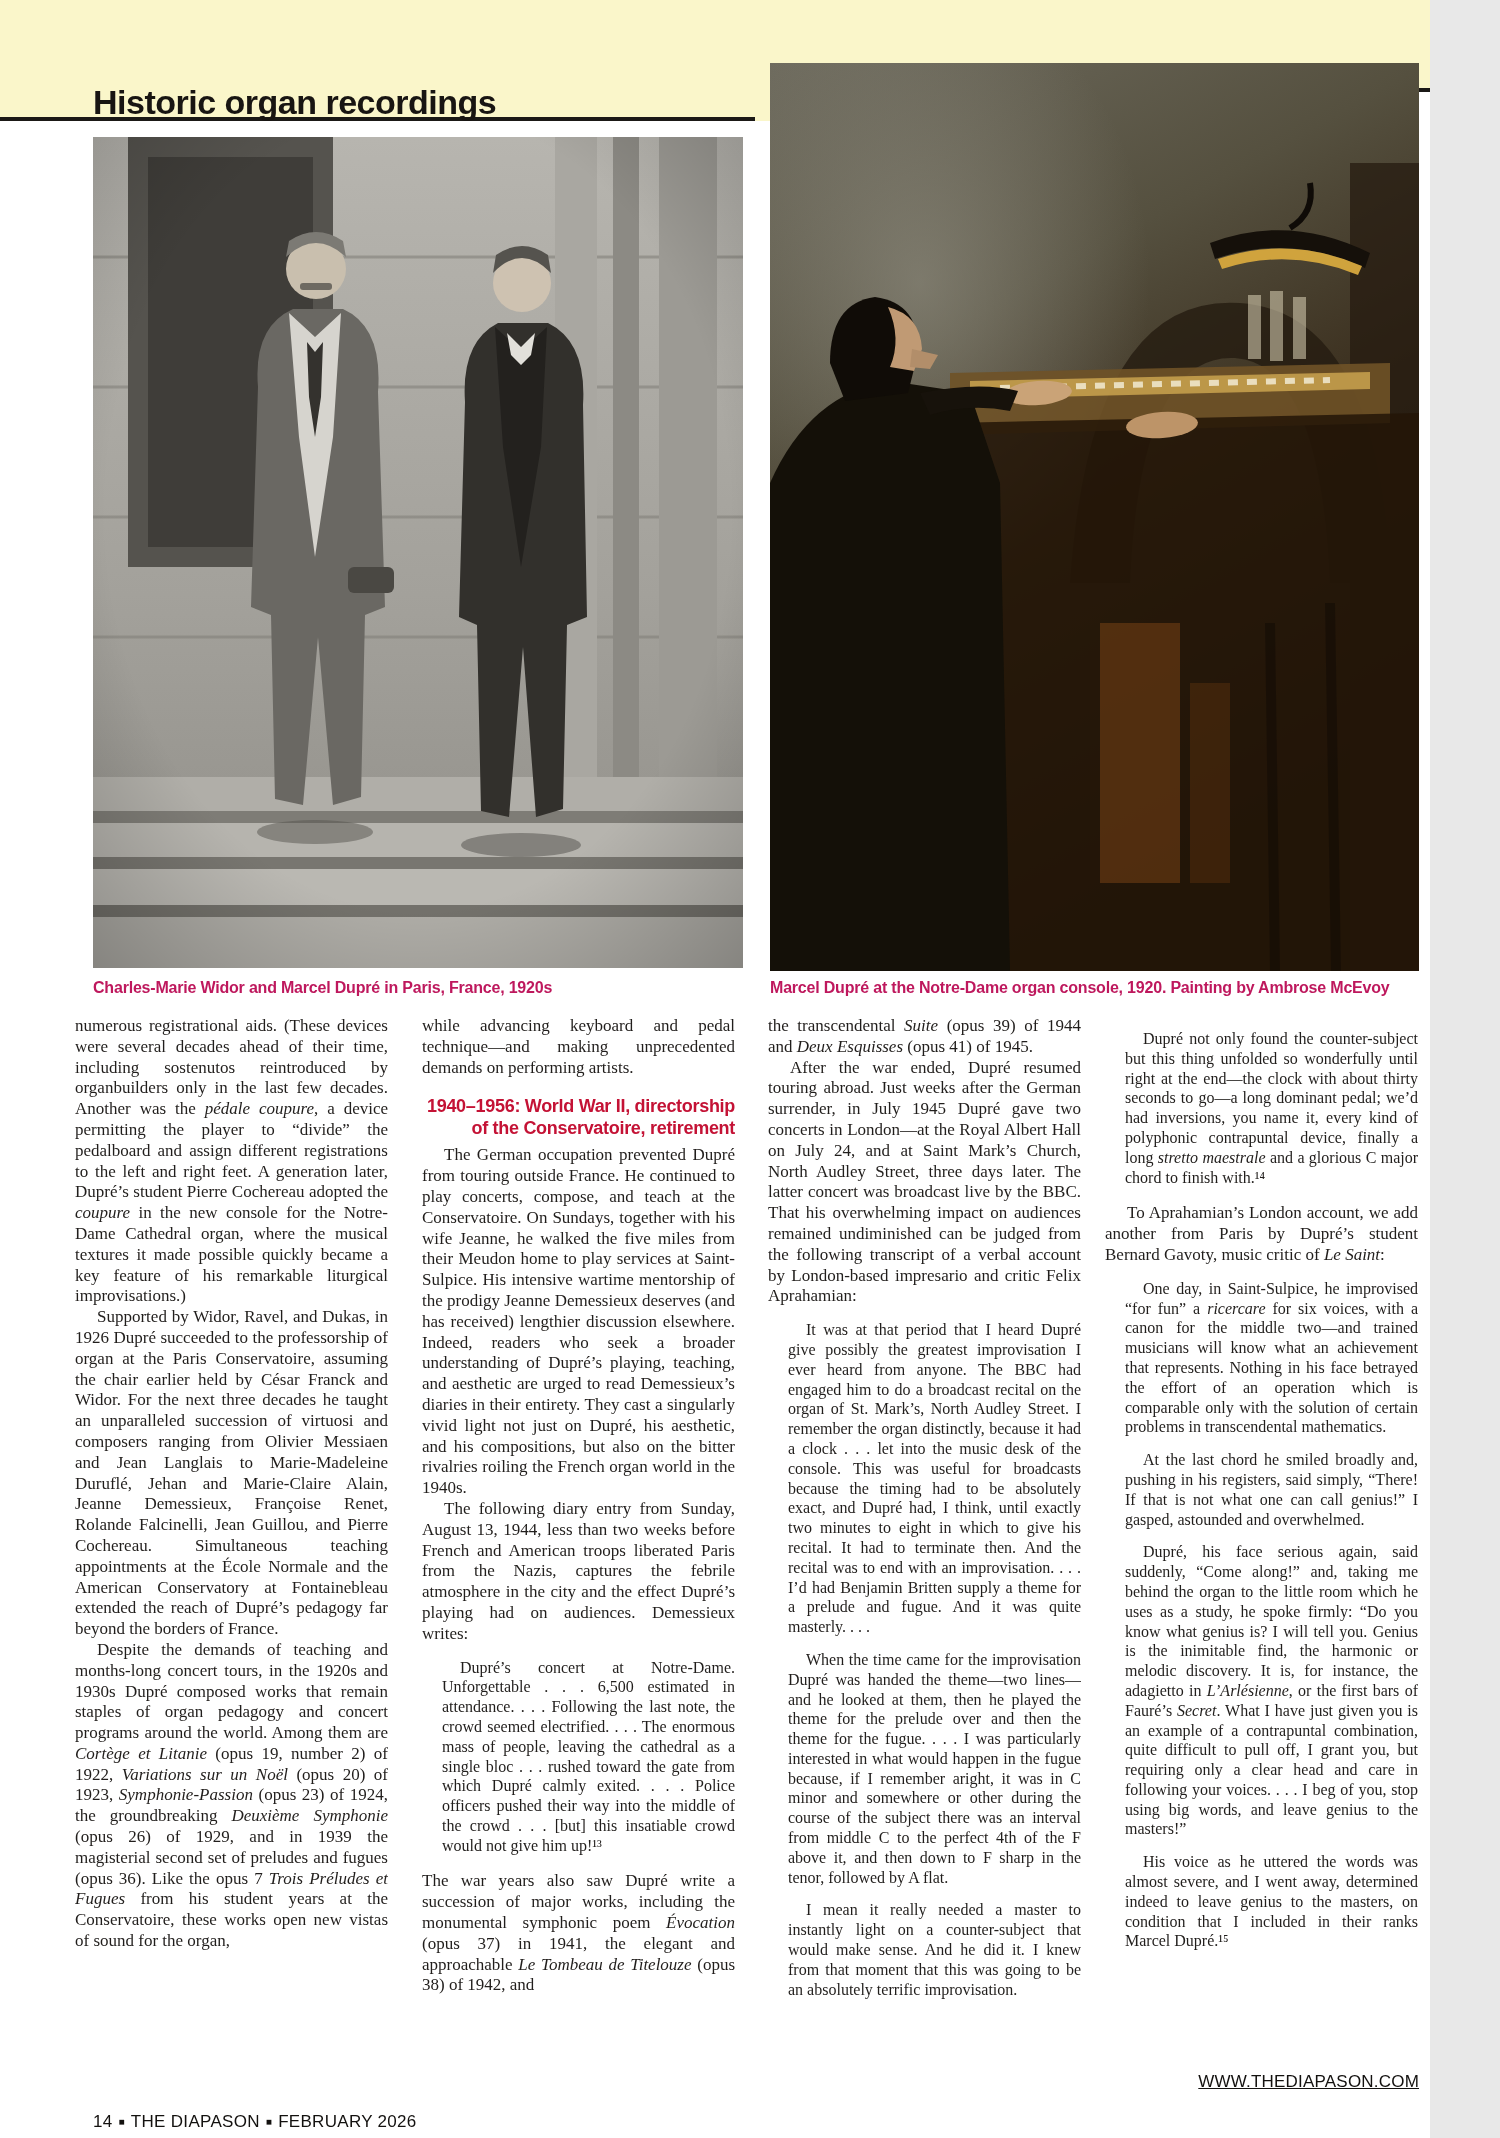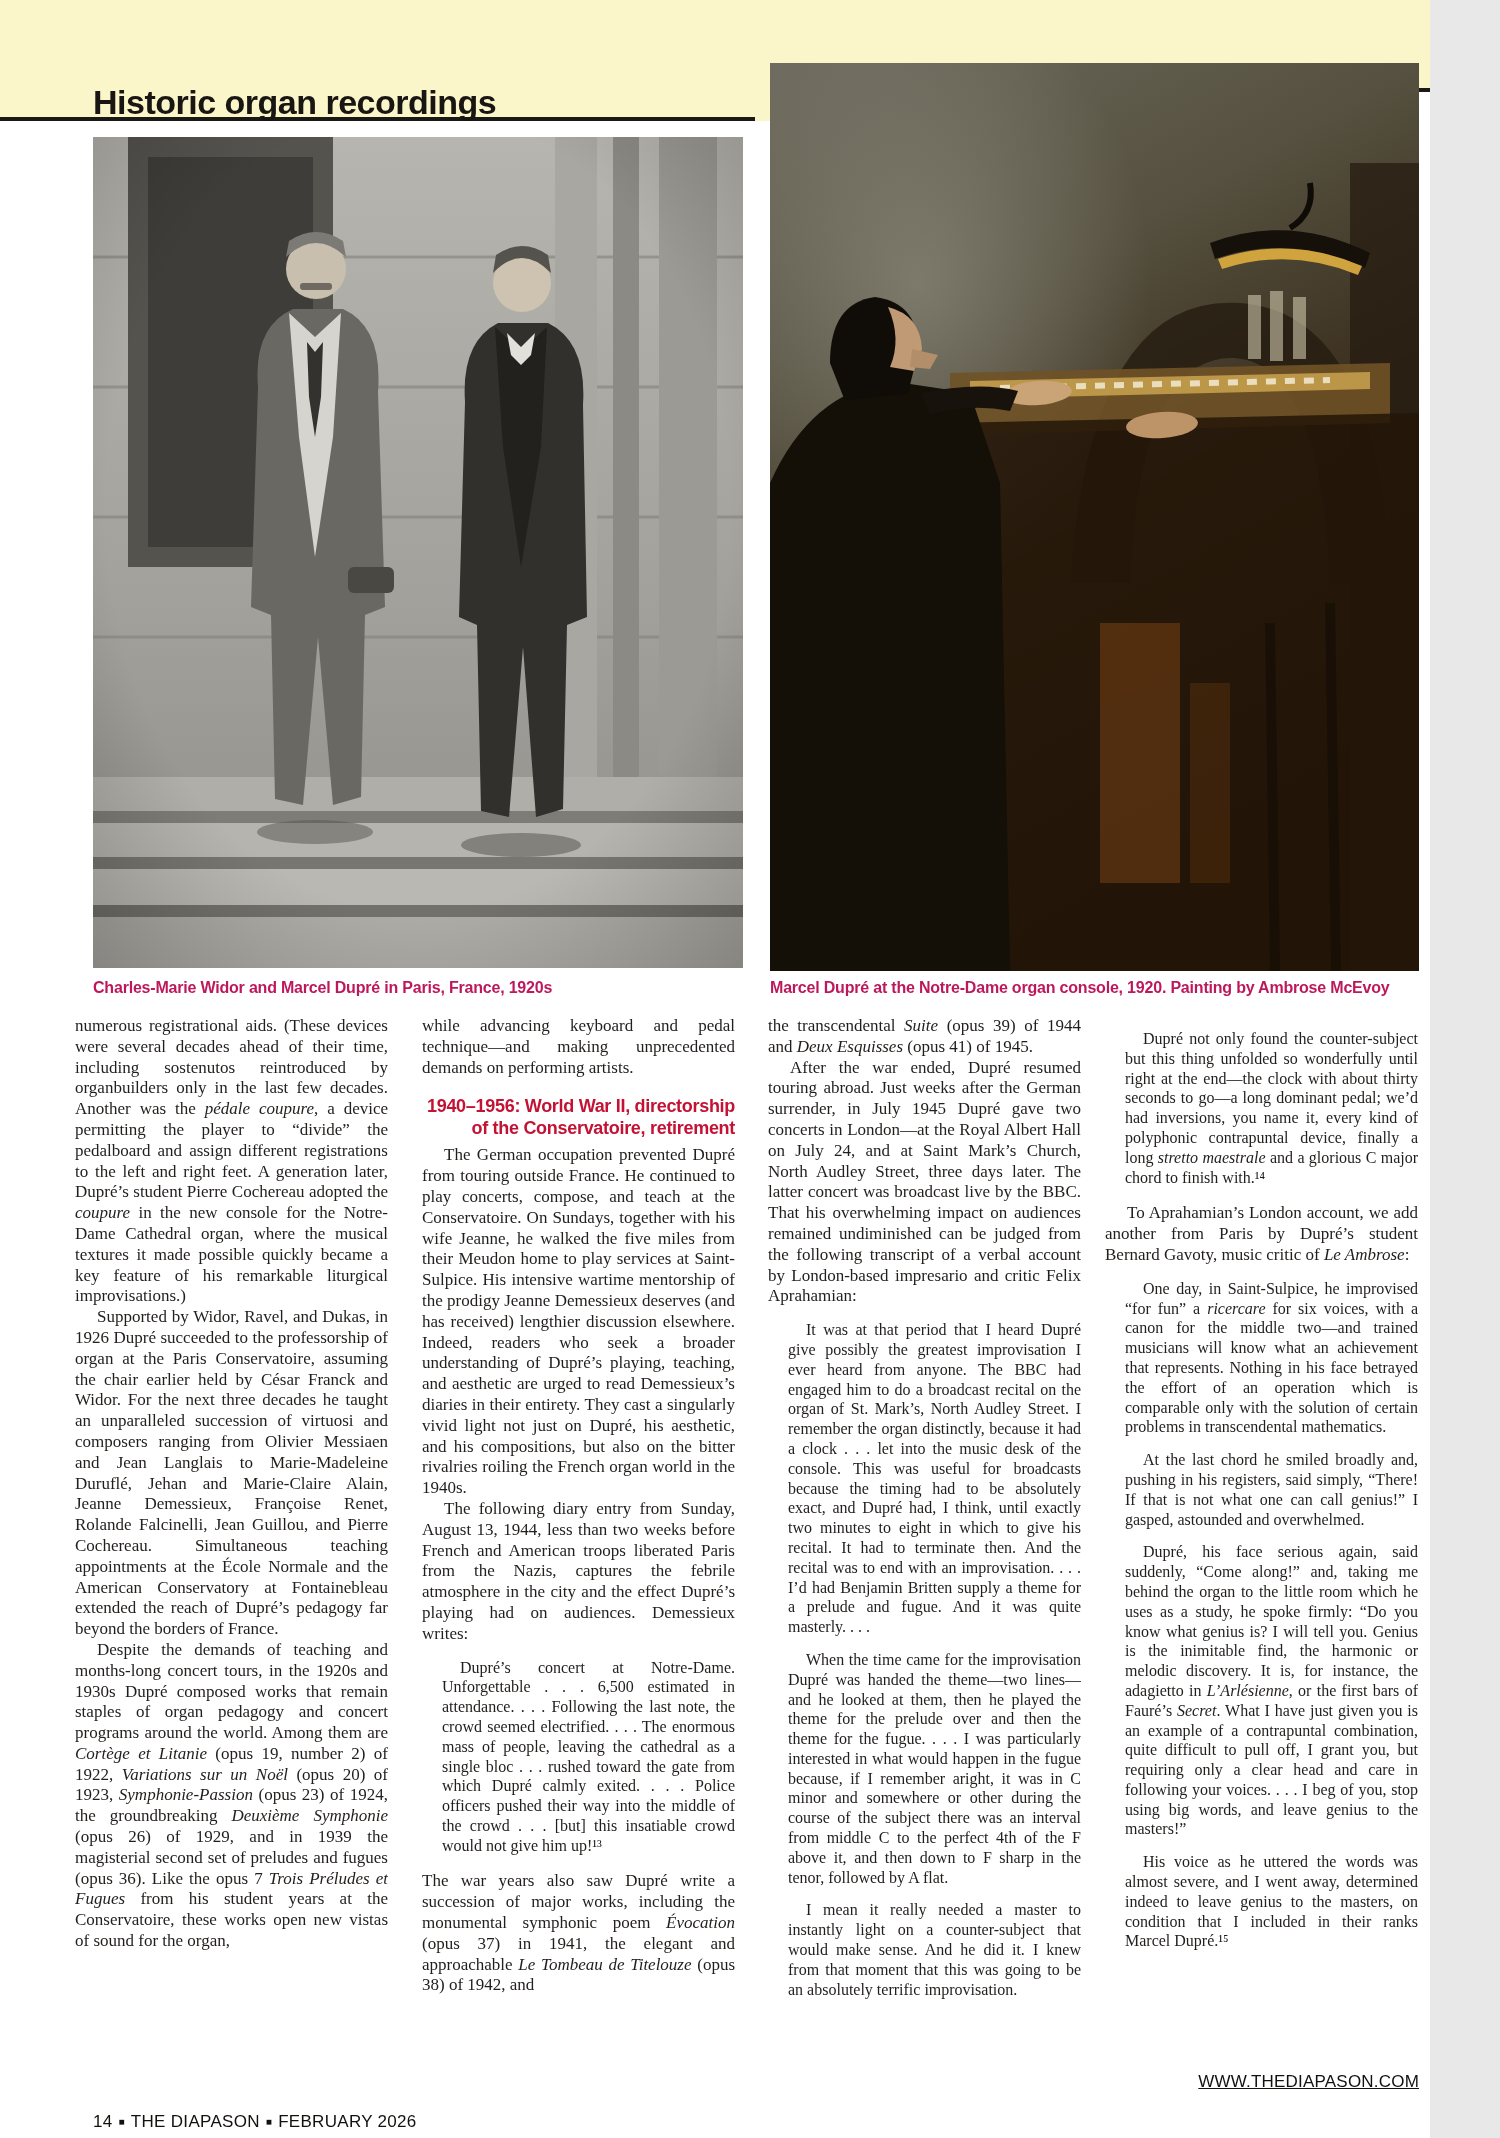--- a/index.html
+++ b/index.html
@@ -216,21 +216,21 @@
     </div>
   <div class="col col-3">
       <p class="flush">the transcendental <i>Suite</i> (opus 39) of 1944 and <i>Deux Esquisses</i> (opus 41) of 1945.</p>
       <p class="">After the war ended, Dupré resumed touring abroad. Just weeks after the German surrender, in July 1945 Dupré gave two concerts in London—at the Royal Albert Hall on July 24, and at Saint Mark’s Church, North Audley Street, three days later. The latter concert was broadcast live by the BBC. That his overwhelming impact on audiences remained undiminished can be judged from the following transcript of a verbal account by London-based impresario and critic Felix Aprahamian:</p>
       <p class="quote">It was at that period that I heard Dupré give possibly the greatest improvisation I ever heard from anyone. The BBC had engaged him to do a broadcast recital on the organ of St. Mark’s, North Audley Street. I remember the organ distinctly, because it had a clock . . . let into the music desk of the console. This was useful for broadcasts because the timing had to be absolutely exact, and Dupré had, I think, until exactly two minutes to eight in which to give his recital. It had to terminate then. And the recital was to end with an improvisation. . . . I’d had Benjamin Britten supply a theme for a prelude and fugue. And it was quite masterly. . . .</p>
       <p class="quote">When the time came for the improvisation Dupré was handed the theme—two lines—and he looked at them, then he played the theme for the prelude over and then the theme for the fugue. . . . I was particularly interested in what would happen in the fugue because, if I remember aright, it was in C minor and somewhere or other during the course of the subject there was an interval from middle C to the perfect 4th of the F above it, and then down to F sharp in the tenor, followed by A flat.</p>
       <p class="quote">I mean it really needed a master to instantly light on a counter-subject that would make sense. And he did it. I knew from that moment that this was going to be an absolutely terrific improvisation.</p>
     </div>
   <div class="col col-4">
       <p class="quote">Dupré not only found the counter-subject but this thing unfolded so wonderfully until right at the end—the clock with about thirty seconds to go—a long dominant pedal; we’d had inversions, you name it, every kind of polyphonic contrapuntal device, finally a long <i>stretto maestrale</i> and a glorious C major chord to finish with.¹⁴</p>
-      <p class="">To Aprahamian’s London account, we add another from Paris by Dupré’s student Bernard Gavoty, music critic of <i>Le Ambrose</i>:</p>
+      <p class="">To Aprahamian’s London account, we add another from Paris by Dupré’s student Bernard Gavoty, music critic of <i>Le Saint</i>:</p>
       <p class="quote">One day, in Saint-Sulpice, he improvised “for fun” a <i>ricercare</i> for six voices, with a canon for the middle two—and trained musicians will know what an achievement that represents. Nothing in his face betrayed the effort of an operation which is comparable only with the solution of certain problems in transcendental mathematics.</p>
       <p class="quote">At the last chord he smiled broadly and, pushing in his registers, said simply, “There! If that is not what one can call genius!” I gasped, astounded and overwhelmed.</p>
       <p class="quote">Dupré, his face serious again, said suddenly, “Come along!” and, taking me behind the organ to the little room which he uses as a study, he spoke firmly: “Do you know what genius is? I will tell you. Genius is the inimitable find, the harmonic or melodic discovery. It is, for instance, the adagietto in <i>L’Arlésienne</i>, or the first bars of Fauré’s <i>Secret</i>. What I have just given you is an example of a contrapuntal combination, quite difficult to pull off, I grant you, but requiring only a clear head and care in following your voices. . . . I beg of you, stop using big words, and leave genius to the masters!”</p>
       <p class="quote">His voice as he uttered the words was almost severe, and I went away, determined indeed to leave genius to the masters, on condition that I included in their ranks Marcel Dupré.¹⁵</p>
     </div>
 
   <div class="footer footer-left">
     <span>14</span><span class="sq">■</span><span>THE DIAPASON</span><span class="sq">■</span><span>FEBRUARY 2026</span>
   </div>
   <div class="footer footer-right">WWW.THEDIAPASON.COM</div>

